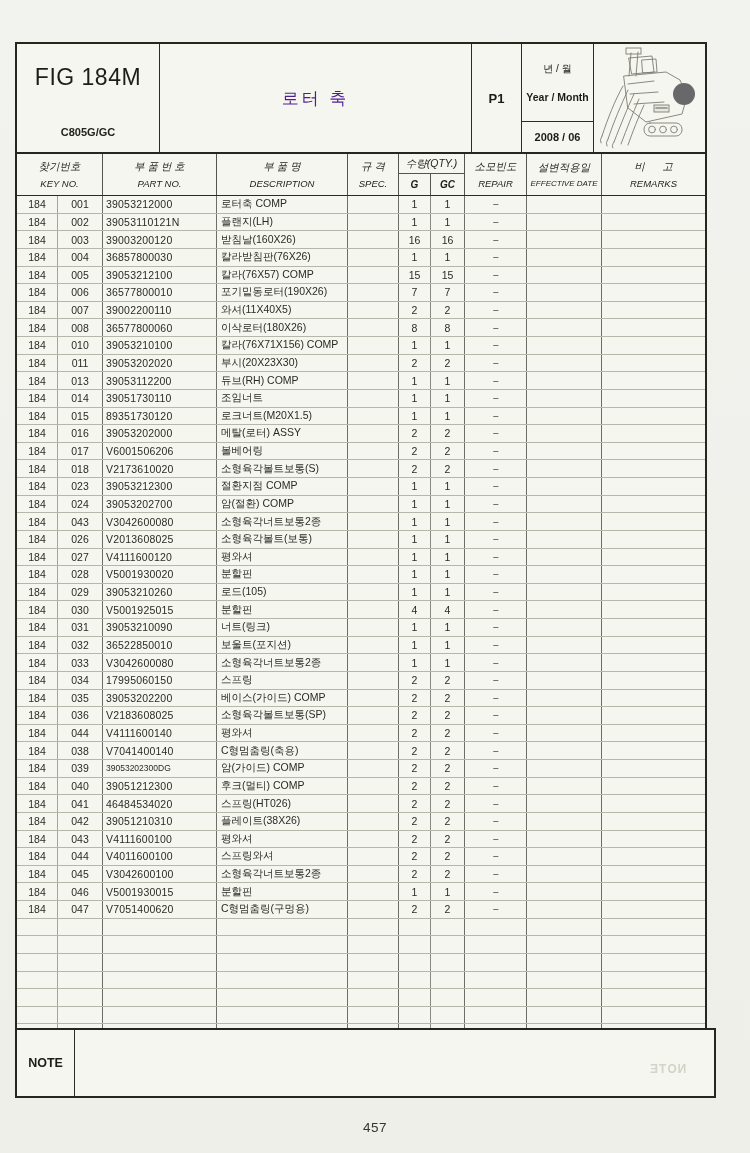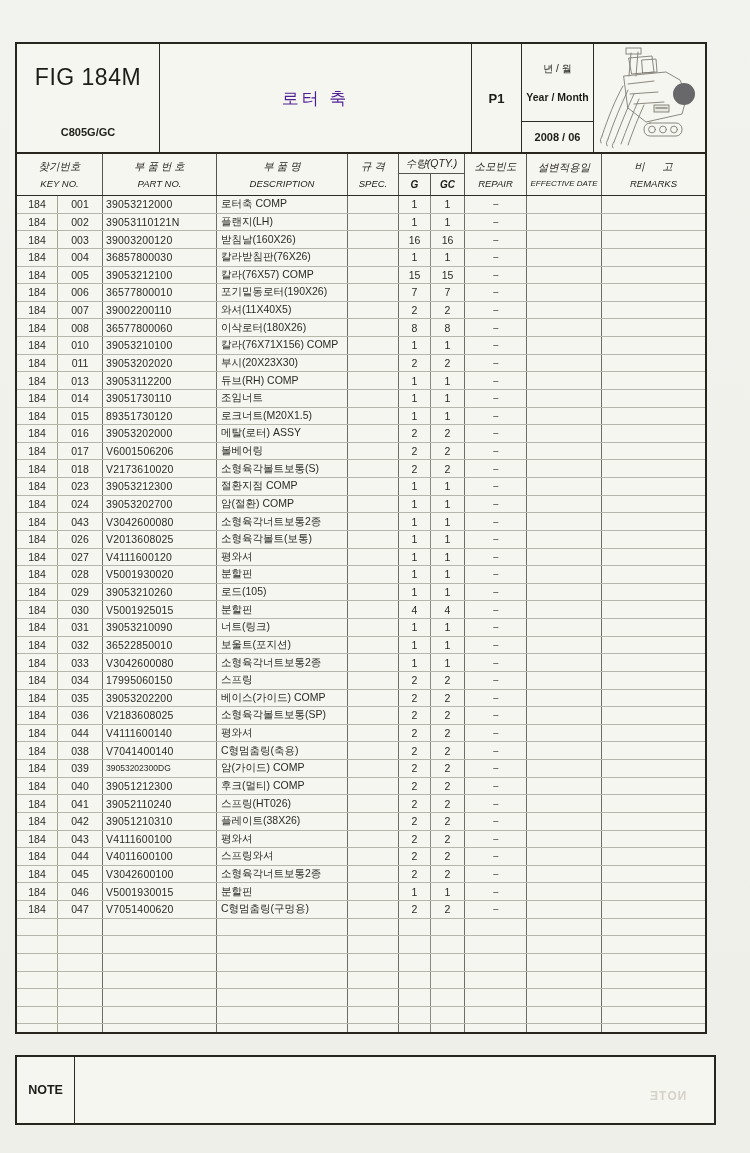--- a/index.html
+++ b/index.html
@@ -58,21 +58,21 @@
   .r-part{width:114px;padding-left:3px;letter-spacing:.2px;}
   .r-part.small{font-size:8.5px;letter-spacing:0;}
   .r-desc{width:131px;padding-left:4px;}
   .r-spec{width:51px;justify-content:center;}
   .r-g{width:32px;justify-content:center;border-right:1px solid #8a8a80;}
   .r-gc{width:34px;justify-content:center;}
   .r-rep{width:62px;justify-content:center;color:#44443c;}
   .r-eff{width:75px;}
   .r-rem{flex:1;border-right:none;}
   
-  .note-box{position:absolute;left:15px;top:1055px;width:701px;height:70px;
+  .note-box{position:absolute;left:15px;top:1028px;width:701px;height:70px;
     box-sizing:border-box;border:2px solid #26261f;background:#f6f6f0;display:flex;}
   .note-label{width:58px;box-sizing:border-box;border-right:1.5px solid #2c2c26;
     display:flex;align-items:center;justify-content:center;font-size:12.5px;
     font-weight:bold;color:#1c1c18;}
   .note-body{flex:1;position:relative;}
   .ghost-note{position:absolute;right:28px;top:32px;transform:scaleX(-1);
     font-size:12px;font-weight:bold;color:#a9a99c;opacity:.45;letter-spacing:1px;}
   
   .page-num{position:absolute;left:0;top:1120px;width:750px;text-align:center;
     font-size:13.5px;color:#35352f;letter-spacing:.5px;}
@@ -594,21 +594,21 @@
           <div class="c r-spec"></div>
           <div class="c r-g">2</div>
           <div class="c r-gc">2</div>
           <div class="c r-rep">−</div>
           <div class="c r-eff"></div>
           <div class="c r-rem"></div>
         </div>
         <div class="row">
           <div class="c r-fig">184</div>
           <div class="c r-key">041</div>
-          <div class="c r-part">39052110240</div>
+          <div class="c r-part">46484534020</div>
           <div class="c r-desc">스프링(HT026)</div>
           <div class="c r-spec"></div>
           <div class="c r-g">2</div>
           <div class="c r-gc">2</div>
           <div class="c r-rep">−</div>
           <div class="c r-eff"></div>
           <div class="c r-rem"></div>
         </div>
         <div class="row">
           <div class="c r-fig">184</div>
@@ -769,13 +769,14 @@
       </div>
   </div>
 
   <div class="note-box">
     <div class="note-label">NOTE</div>
     <div class="note-body">
       <span class="ghost-note">NOTE</span>
     </div>
   </div>
 
+  <div class="page-num">457</div>
 </div>
 
 </body></html>

